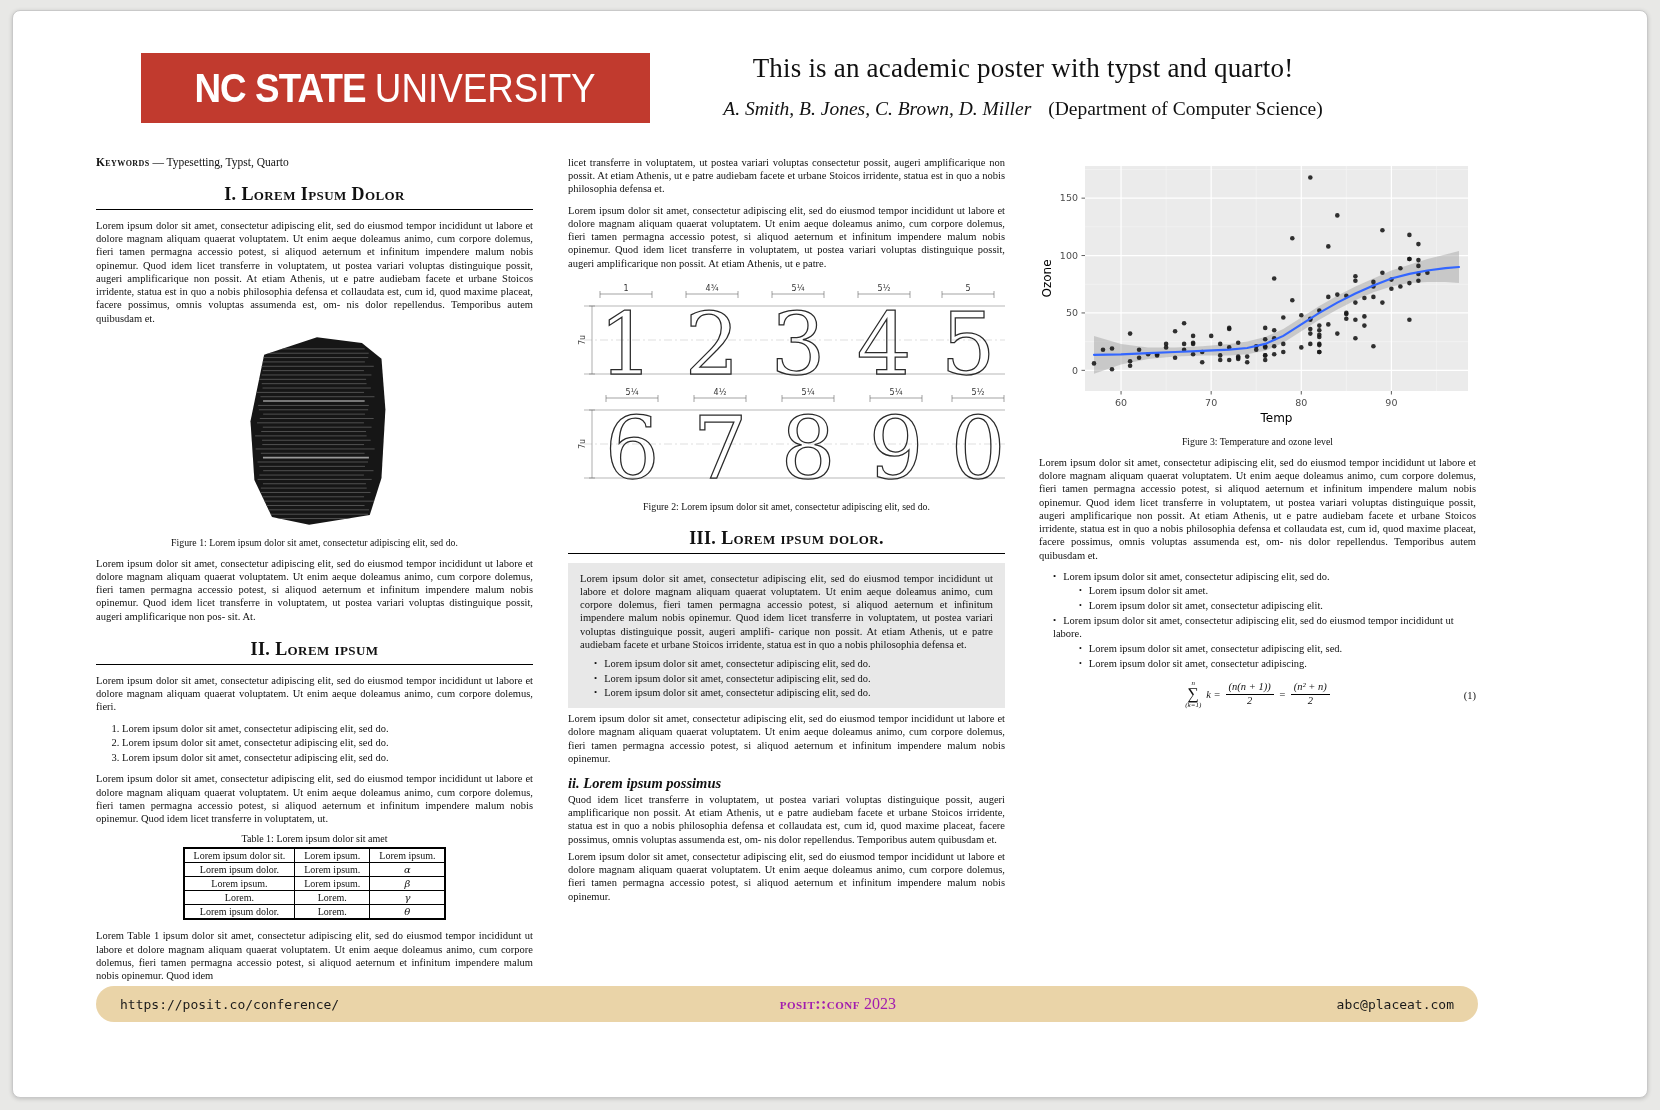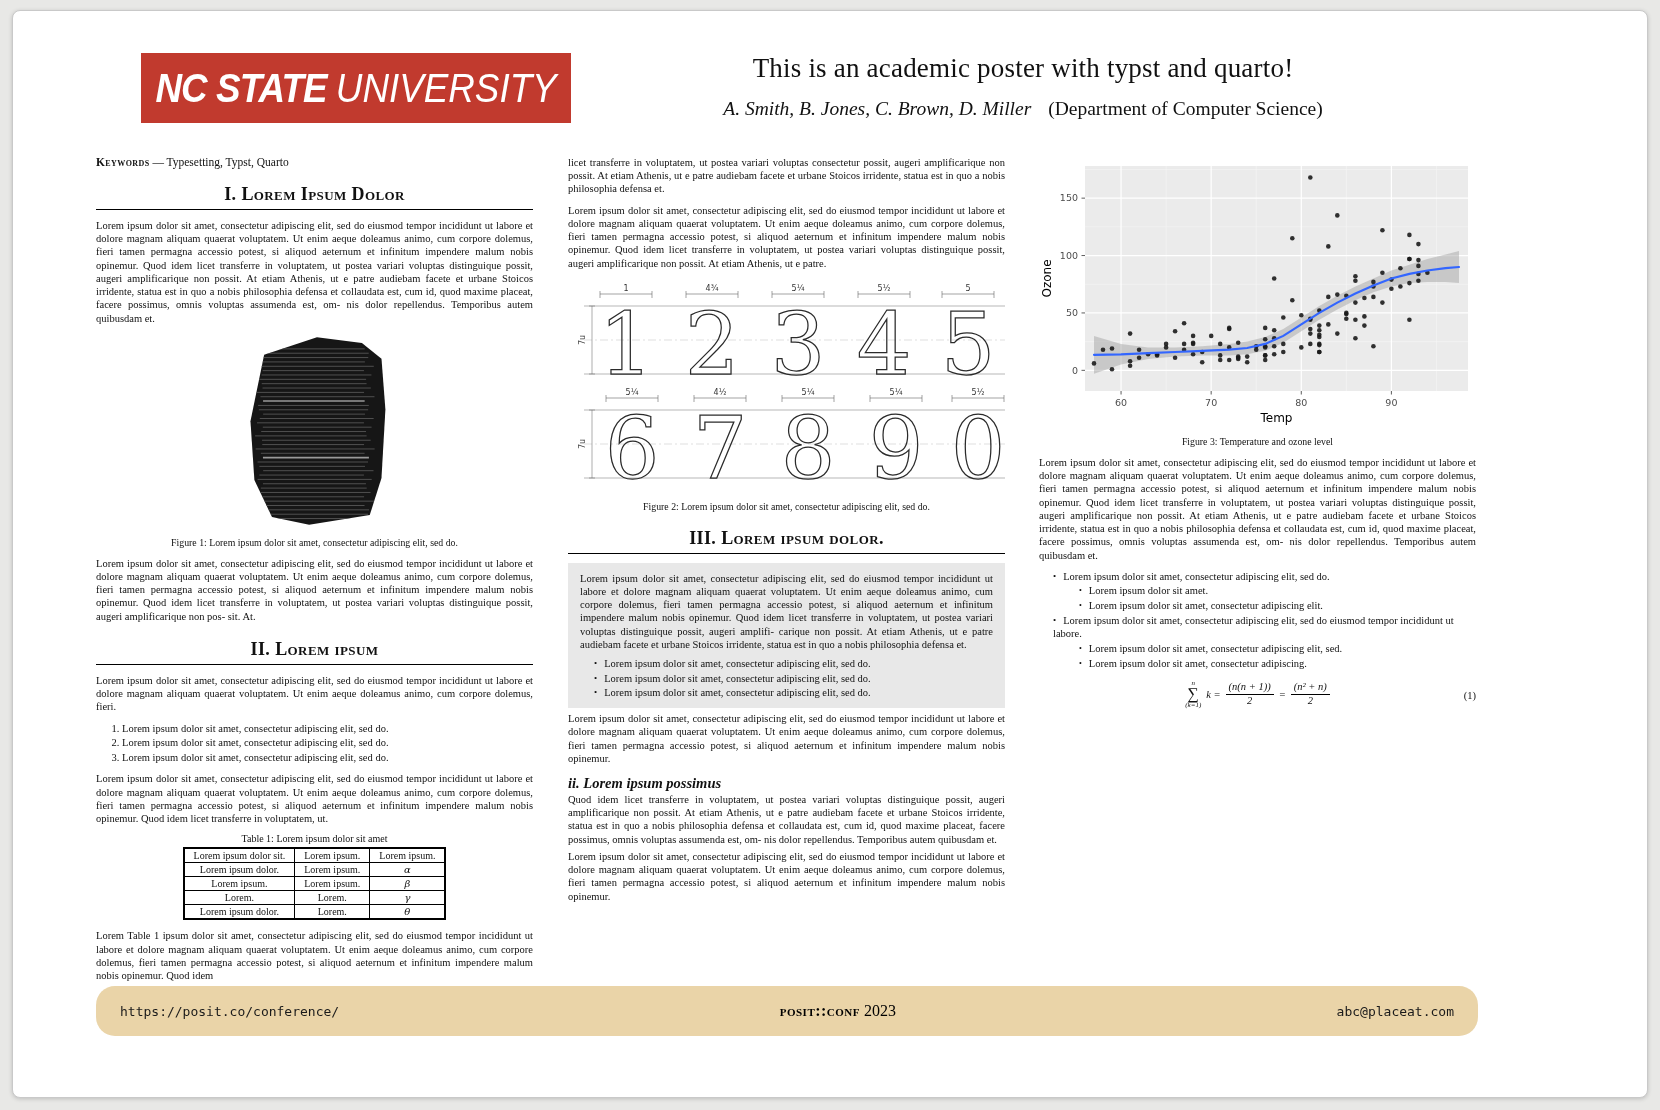--- a/index.html
+++ b/index.html
@@ -6,22 +6,22 @@
     --brand-red:#C13A2E;
     --footer-tan:#EAD4A8;
     --graybox:#E8E8E8;
   }
   *{margin:0;padding:0;box-sizing:border-box;}
   html,body{width:1660px;height:1110px;overflow:hidden;}
   body{background:#E8E8E6;font-family:"Liberation Serif",serif;color:#111;}
   .poster{position:absolute;left:12px;top:10px;width:1636px;height:1088px;background:#fff;
           border:1px solid #c9c9c9;border-radius:8px;box-shadow:0 1px 4px rgba(0,0,0,.18);}
   
-  .logo{position:absolute;left:128px;top:42px;width:430px;height:70px;background:var(--brand-red);
-        display:flex;align-items:center;justify-content:center;overflow:hidden;font-style:italic;}
+  .logo{position:absolute;left:128px;top:42px;width:509px;height:70px;background:var(--brand-red);
+        display:flex;align-items:center;justify-content:center;overflow:hidden;}
   .logo-inner{display:flex;align-items:baseline;gap:10px;transform:scaleX(.92);white-space:nowrap;
         font-family:"Liberation Sans",sans-serif;color:#fff;font-size:40px;line-height:1;}
   .logo-bold{font-weight:700;letter-spacing:-1px;}
   .logo-light{font-weight:400;letter-spacing:0;}
   .title-block{position:absolute;left:560px;top:42px;width:900px;text-align:center;}
   .poster-title{font-size:27px;font-weight:500;letter-spacing:.2px;}
   .byline{margin-top:14px;font-size:19.5px;}
   .byline .authors{font-style:italic;}
   .byline .affil{font-style:normal;margin-left:12px;}
   
@@ -56,24 +56,24 @@
   .sum{display:inline-flex;flex-direction:column;align-items:center;line-height:1;}
   .sum .lim{font-size:7px;font-style:italic;}
   .sigma{font-size:16px;font-style:normal;line-height:.9;}
   .frac{display:inline-flex;flex-direction:column;align-items:center;line-height:1.2;}
   .frac .num{padding:0 3px;border-bottom:.9px solid #000;}
   .eqnum{position:absolute;right:0;top:50%;transform:translateY(-50%);font-style:normal;}
   
   .chart-wrap{width:437px;}
   .fig2-wrap{margin:8px 0 0;}
   
-  .footer{position:absolute;left:83px;top:975px;width:1382px;height:50px;background:var(--footer-tan);
+  .footer{position:absolute;left:83px;top:975px;width:1382px;height:36px;background:var(--footer-tan);
           border-radius:19px;display:flex;align-items:center;justify-content:space-between;padding:0 24px;}
   .mono{font-family:"DejaVu Sans Mono",monospace;font-size:13px;color:#1a1a1a;}
-  .conf{font-size:16px;color:#000000;}
+  .conf{font-size:16px;color:#a21caf;}
   .conf .sc{font-variant:small-caps;font-weight:600;letter-spacing:.5px;}
 </style>
 </head>
 <body>
 
 <div class="poster">
 
   <div class="logo">
     <div class="logo-inner">
       <span class="logo-bold">NC STATE</span>

